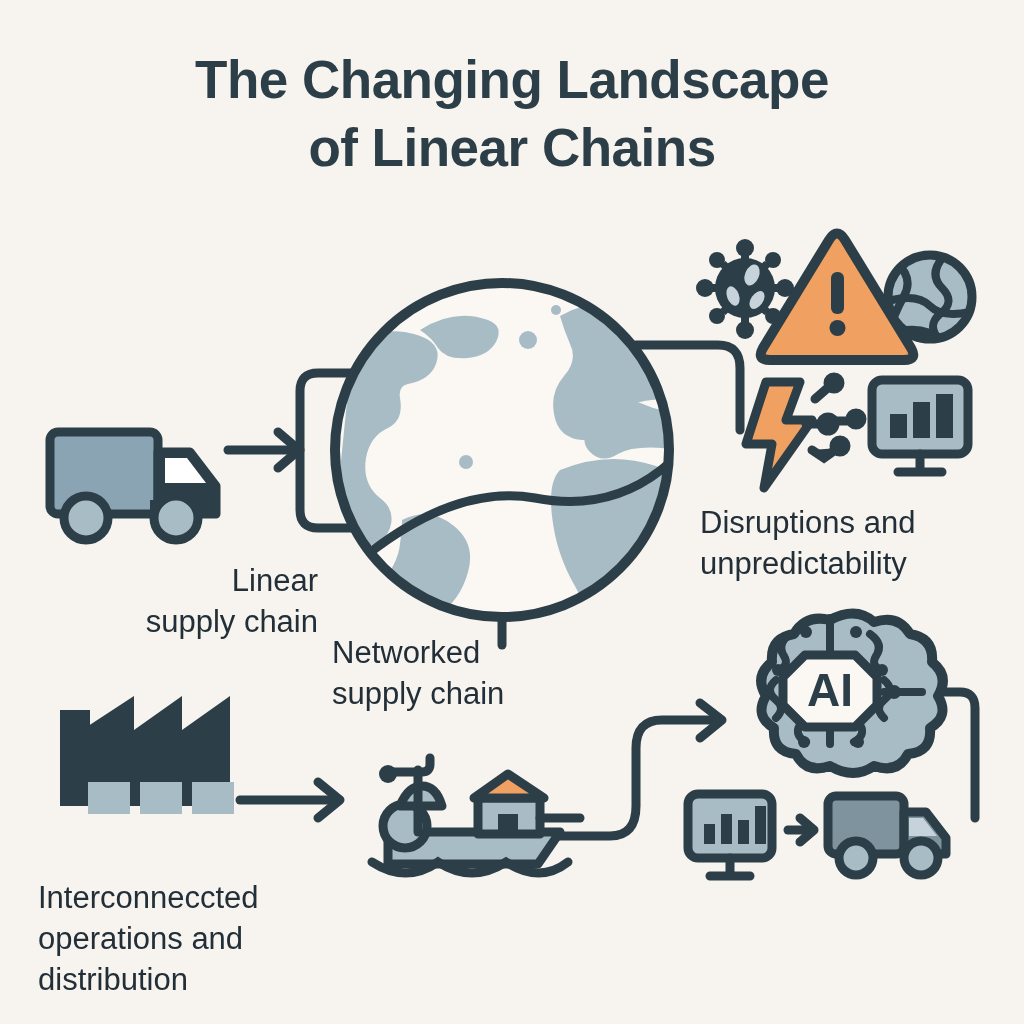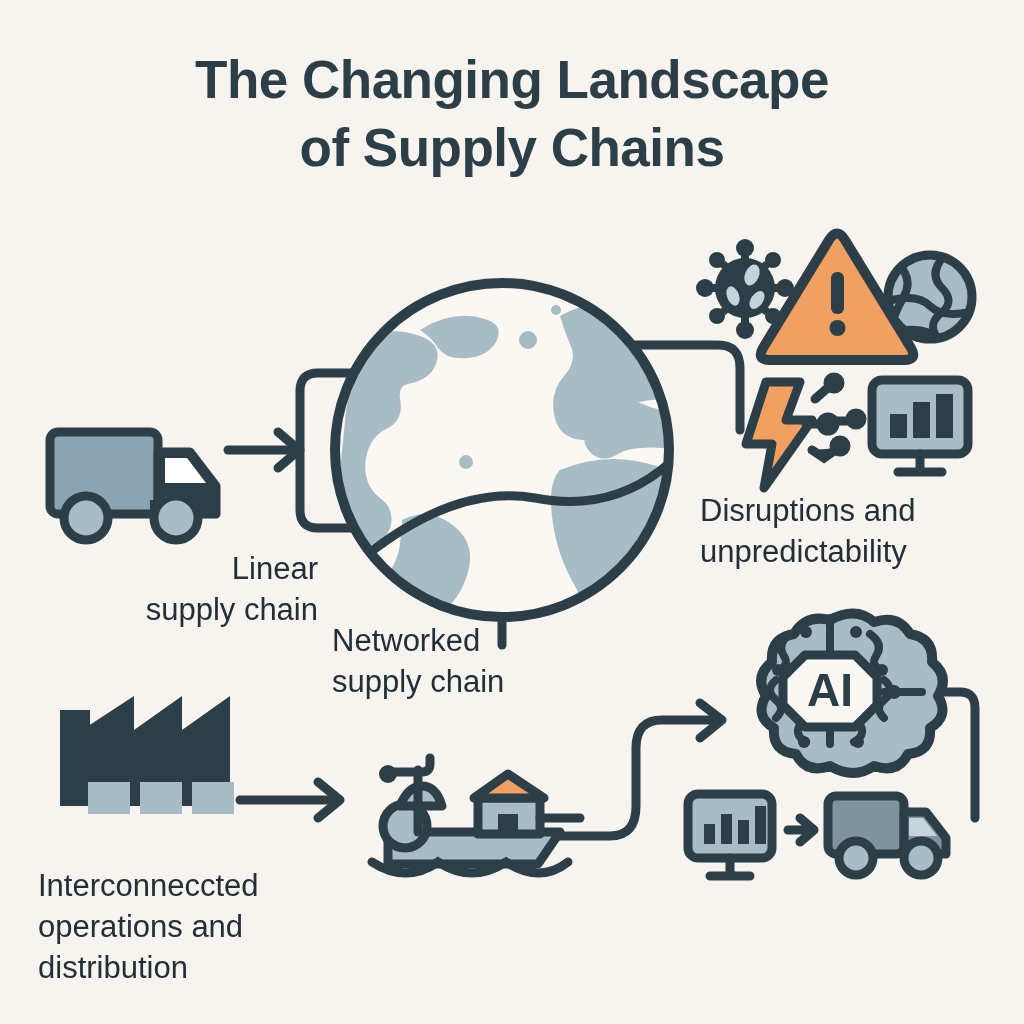--- a/index.html
+++ b/index.html
@@ -33,20 +33,21 @@
     letter-spacing: -0.5px;
     line-height: 1.28;
   }
   #title-block { top: 46px; }
   .cap {
     position: absolute;
     color: #222f38;
     font-size: 31px;
     line-height: 1.33;
     white-space: pre-line;
+    margin-top: 12px;
   }
   #cap-linear       { left: 18px;  top: 548px; width: 300px; text-align: right; }
   #cap-networked    { left: 332px; top: 620px; width: 290px; text-align: left; }
   #cap-disruptions  { left: 700px; top: 490px; width: 300px; text-align: left; }
   #cap-interconn    { left: 38px;  top: 865px; width: 320px; text-align: left; }
   #cap-ai           { left: 662px; top: 898px; width: 340px; text-align: center; }
 </style>
 </head>
 <body>
 
@@ -258,21 +259,21 @@
       <rect x="828" y="796" width="76" height="58" rx="8" fill="#7e939d" stroke="#2c3e47" stroke-width="9" stroke-linejoin="round"></rect>
       <path d="M904,812 h22 l20,26 v16 h-42 z" fill="#7e939d" stroke="#2c3e47" stroke-width="9" stroke-linejoin="round"></path>
       <path d="M909,818 h14 l14,18 h-28 z" fill="#c6d3da"></path>
       <circle cx="856" cy="858" r="17" fill="#a8bcc6" stroke="#2c3e47" stroke-width="9"></circle>
       <circle cx="921" cy="858" r="17" fill="#a8bcc6" stroke="#2c3e47" stroke-width="9"></circle>
     </g>
   </svg>
 
   <div class="ttl" id="title-block">
     <div>The Changing Landscape</div>
-    <div>of Supply Chains</div>
+    <div>of Linear Chains</div>
   </div>
 
   <div class="cap" id="cap-linear">Linear
 supply chain</div>
   <div class="cap" id="cap-networked">Networked
 supply chain</div>
   <div class="cap" id="cap-disruptions">Disruptions and
 unpredictability</div>
   <div class="cap" id="cap-interconn">Interconneccted
 operations and

